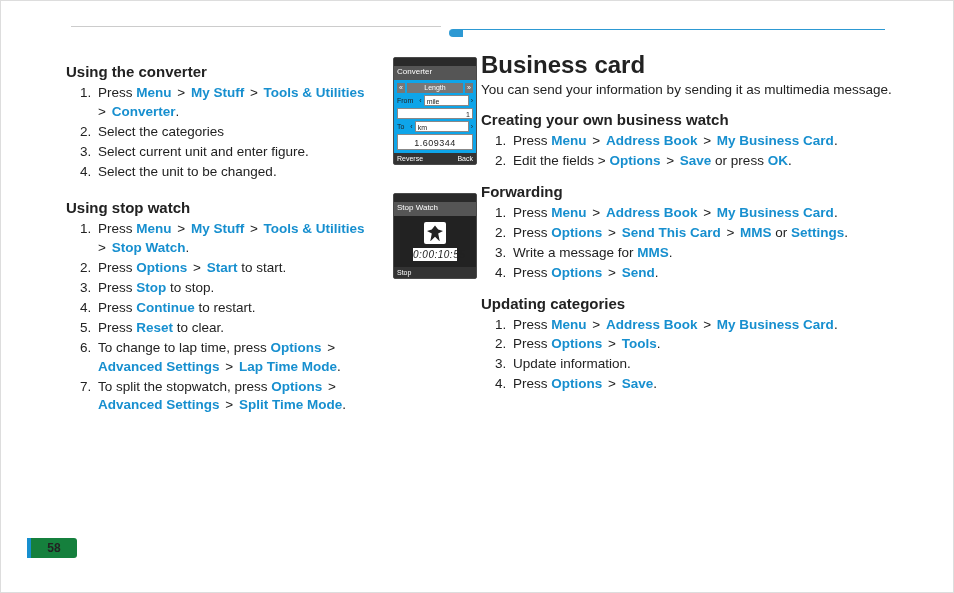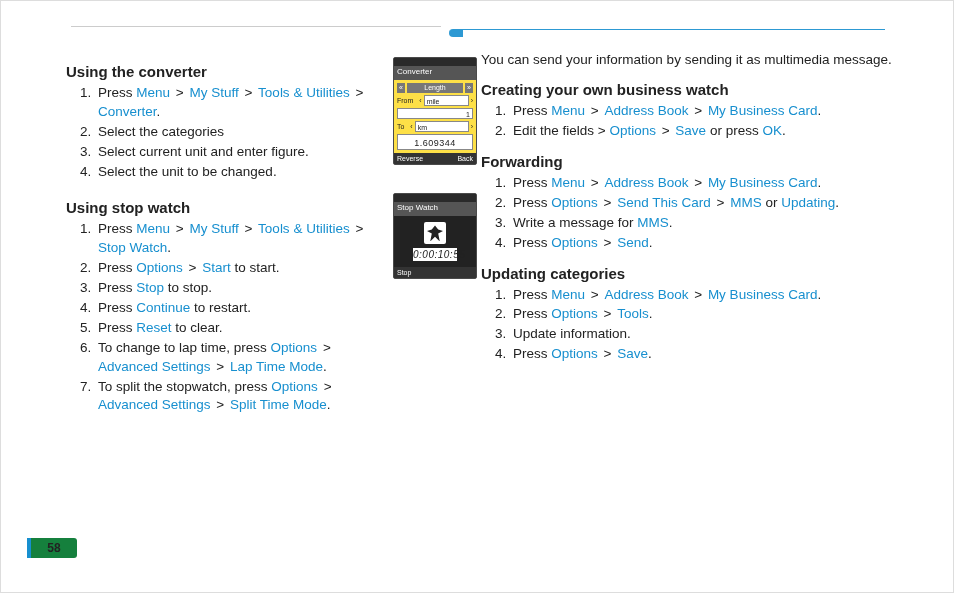--- a/index.html
+++ b/index.html
@@ -54,38 +54,38 @@
     top: 24px; left: 70px; width: 370px; height: 2px;
     border-bottom: 1px solid #ccc;
   }
 
   
   .h3 { font-weight: bold; font-size: 15px; color: #222; margin-top: 12px; margin-bottom: 4px; }
   .h1 { font-weight: bold; font-size: 24px; color: #222; margin-bottom: 2px; }
   .intro { font-size: 13.5px; color: #222; line-height: 1.35; }
   ol { list-style: decimal; padding-left: 32px; margin-bottom: 6px; }
   li { font-size: 13.5px; color: #222; line-height: 1.4; padding-right: 10px; margin-bottom: 1px; }
-  .hl { color: #178fcf; font-weight: normal; }
+  .hl { color: #178fcf; font-weight: bold; }
   .gt { color: #222; padding: 0 2px; }
 
   
   .left-block { display: flex; gap: 8px; }
   .left-text { flex: 1 1 auto; }
   .thumb-slot { width: 92px; flex: 0 0 92px; }
 
   
   .device {
     width: 84px; margin: 6px auto 0 auto;
     border: 1px solid #4a4a4a; background: #eee; border-radius: 2px;
     font-family: Arial, sans-serif;
     font-size: 8px; color: #fff;
   }
   .device .statusbar { height: 8px; background: #2a2a2a; }
   .device .titlebar { height: 14px; background: #555; color: #fff; padding: 1px 3px; font-size: 8px; }
-  .device .body { padding: 3px; background: #fde047; color: #222; }
+  .device .body { padding: 3px; background: #0ea5e9; color: #222; }
   .device .softkeys { display: flex; justify-content: space-between; background: #333; color: #fff; font-size: 7px; padding: 2px 3px; }
   .conv-row { display: flex; align-items: center; gap: 2px; margin-bottom: 2px; }
   .chev { width: 8px; height: 10px; background: #777; color: #fff; text-align: center; line-height: 10px; font-size: 7px; }
   .pill { flex: 1; height: 10px; background: #777; color: #fff; text-align: center; line-height: 10px; font-size: 7px; }
   .field { flex: 1; border: 1px solid #888; height: 11px; font-size: 7px; line-height: 11px; padding: 0 2px; color: #222; background: #fff; }
   .numbox { border: 1px solid #888; height: 16px; margin-top: 2px; text-align: center; line-height: 16px; font-size: 9px; color: #222; background: #fff; letter-spacing: .5px; }
 
   .stopwatch-body { background: #222; color: #fff; text-align: center; padding: 6px 13px; }
   .runner {
     width: 22px; height: 22px; margin: 0 auto 4px auto;
@@ -175,32 +175,33 @@
                   <span>Stop</span>
                   <span></span>
                 </div>
             </div>
           </div>
         </div>
 
       </div>
 
       <div class="col">
+        <div class="h1">Business card</div>
         <div class="intro">You can send your information by sending it as multimedia message.</div>
 
         <div class="h3">Creating your own business watch</div>
         <ol>
             <li>Press <span class="hl">Menu</span><span class="gt"> &gt; </span><span class="hl">Address Book</span><span class="gt"> &gt; </span><span class="hl">My Business Card</span>.</li>
             <li>Edit the fields &gt; <span class="hl">Options</span><span class="gt"> &gt; </span><span class="hl">Save</span> or press <span class="hl">OK</span>.</li>
           </ol>
 
         <div class="h3">Forwarding</div>
         <ol>
             <li>Press <span class="hl">Menu</span><span class="gt"> &gt; </span><span class="hl">Address Book</span><span class="gt"> &gt; </span><span class="hl">My Business Card</span>.</li>
-            <li>Press <span class="hl">Options</span><span class="gt"> &gt; </span><span class="hl">Send This Card</span><span class="gt"> &gt; </span><span class="hl">MMS</span> or <span class="hl">Updating</span>.</li>
+            <li>Press <span class="hl">Options</span><span class="gt"> &gt; </span><span class="hl">Send This Card</span><span class="gt"> &gt; </span><span class="hl">MMS</span> or <span class="hl">Settings</span>.</li>
             <li>Write a message for <span class="hl">MMS</span>.</li>
             <li>Press <span class="hl">Options</span><span class="gt"> &gt; </span><span class="hl">Send</span>.</li>
           </ol>
 
         <div class="h3">Updating categories</div>
         <ol>
             <li>Press <span class="hl">Menu</span><span class="gt"> &gt; </span><span class="hl">Address Book</span><span class="gt"> &gt; </span><span class="hl">My Business Card</span>.</li>
             <li>Press <span class="hl">Options</span><span class="gt"> &gt; </span><span class="hl">Tools</span>.</li>
             <li>Update information.</li>
             <li>Press <span class="hl">Options</span><span class="gt"> &gt; </span><span class="hl">Save</span>.</li>

